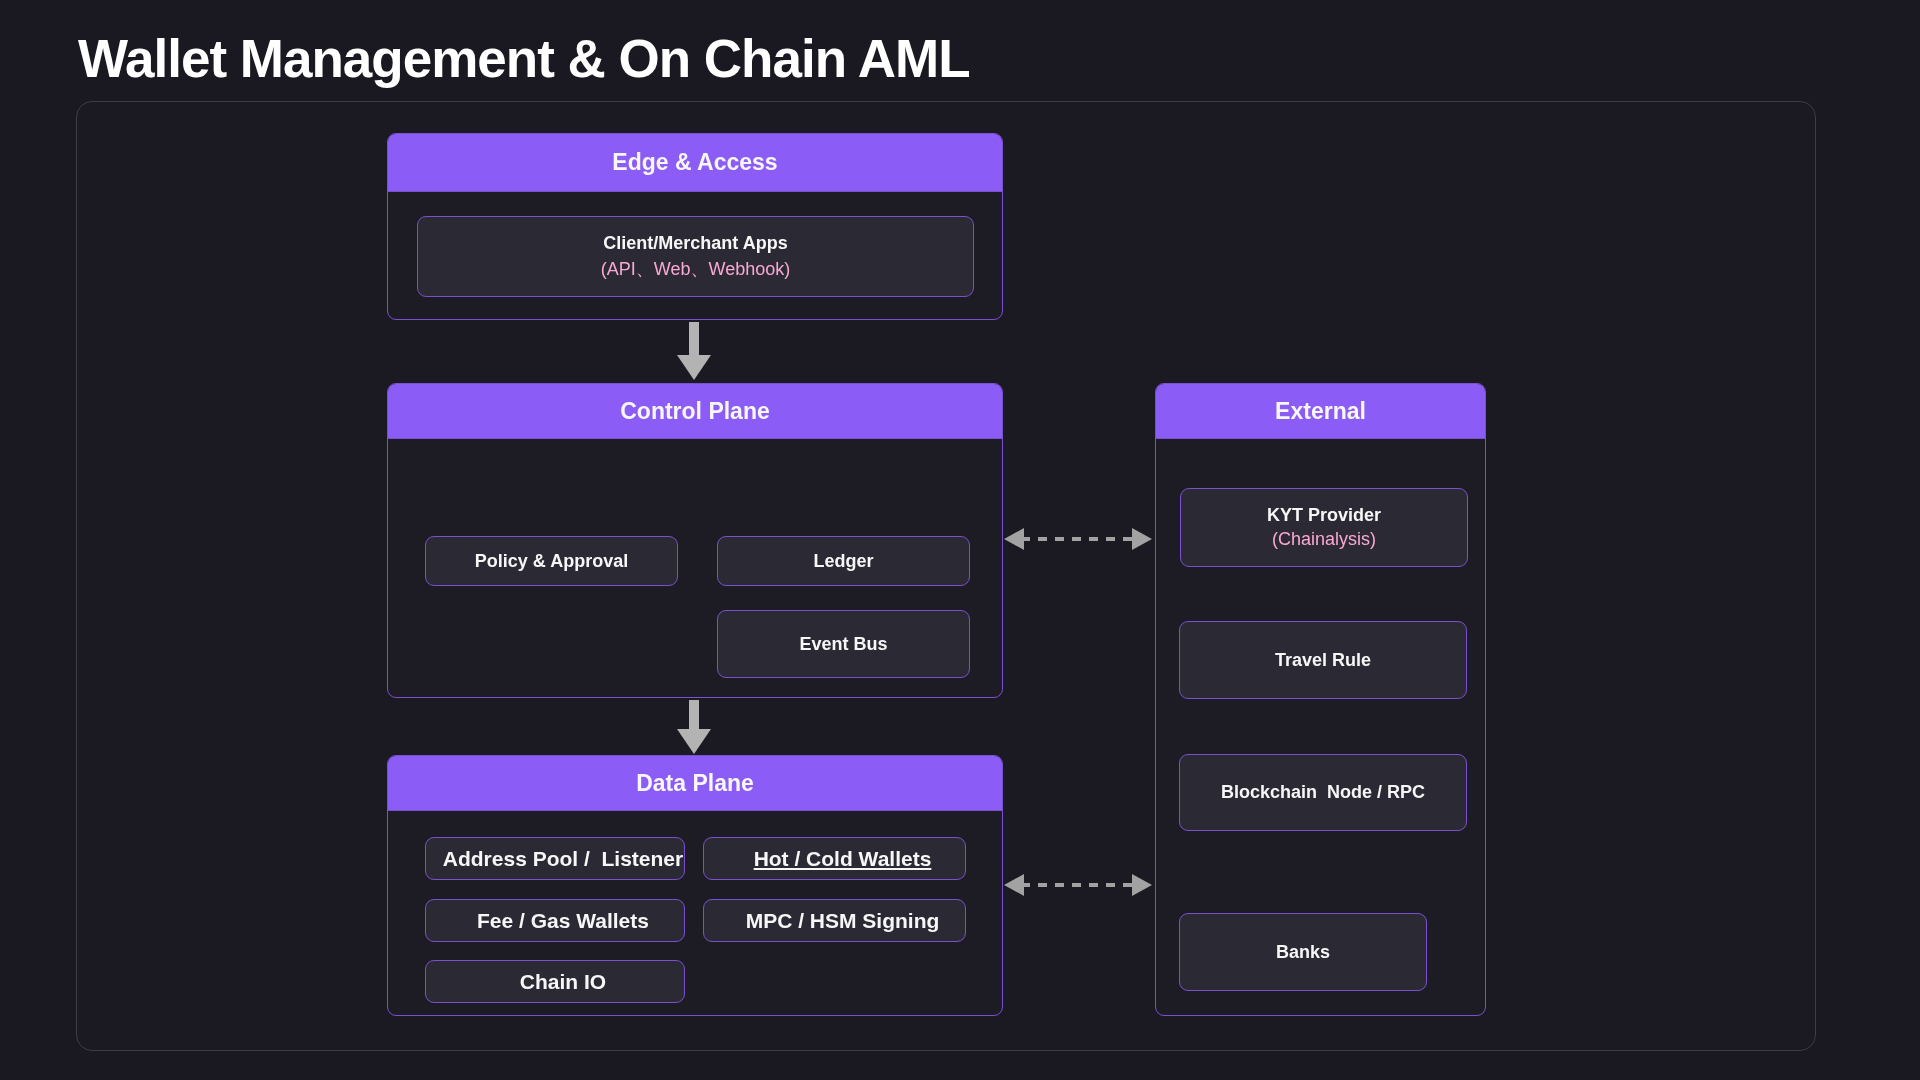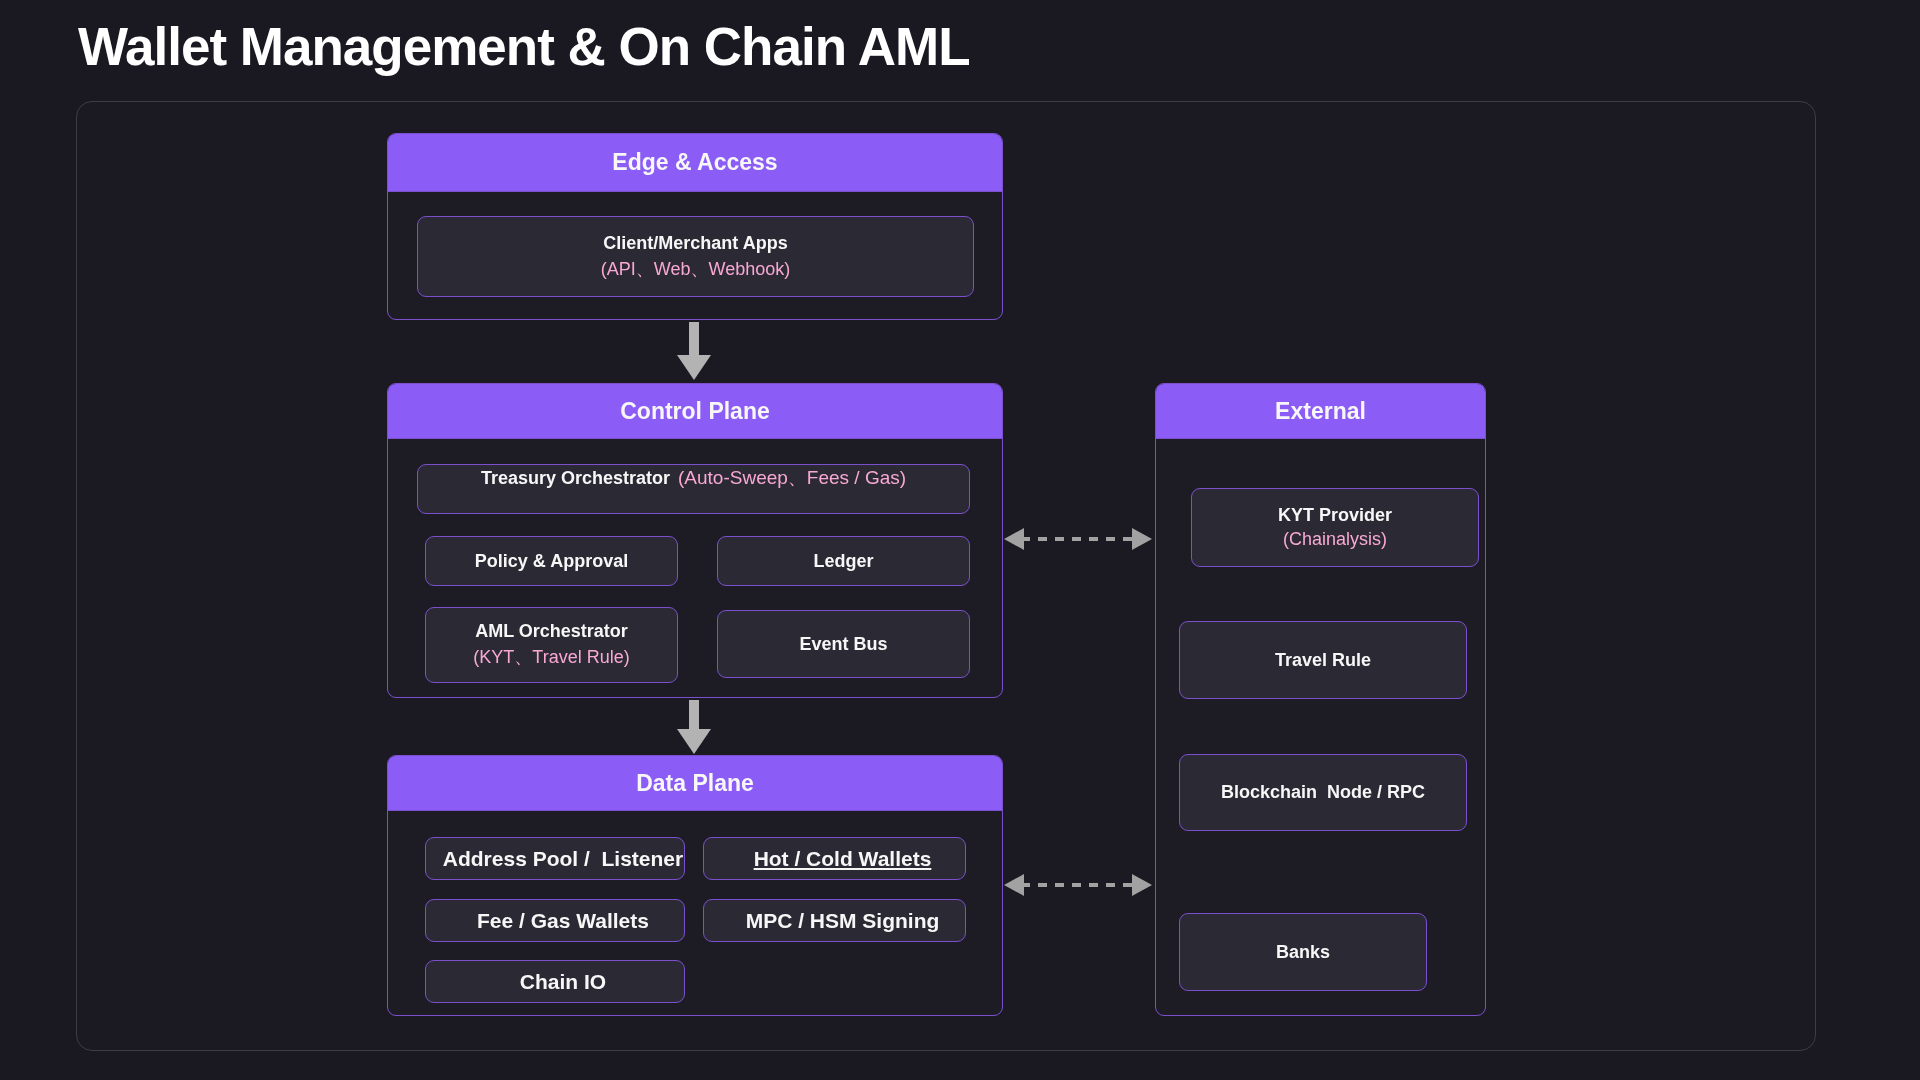--- a/index.html
+++ b/index.html
@@ -1,20 +1,20 @@
 <!DOCTYPE html>
 <html><head>
 <meta charset="utf-8">
 <style>
   * { margin: 0; padding: 0; box-sizing: border-box; }
   html, body { width: 1920px; height: 1080px; background: #1a1921; overflow: hidden; }
   body { font-family: "Liberation Sans", sans-serif; color: #f5f5f5; position: relative; }
 
   .page-title {
-    position: absolute; left: 78px; top: 16px;
+    position: absolute; left: 78px; top: 28px;
     font-size: 53px; font-weight: 800; letter-spacing: -1px; color: #ffffff;
     white-space: pre;
   }
 
   .frame {
     position: absolute; left: 76px; top: 101px; width: 1740px; height: 950px;
     border: 1px solid #3e3d45; border-radius: 16px; background: #1b1a22;
   }
 
   .section {
@@ -80,21 +80,21 @@
   #sec-data .section-header { height: 55px; }
   #node-addresspool { left: 37px;  top: 81px;  width: 260px; height: 43px; }
   #node-hotcold     { left: 315px; top: 81px;  width: 263px; height: 43px; text-decoration: underline; }
   #node-feegas      { left: 37px;  top: 143px; width: 260px; height: 43px; }
   #node-mpchsm      { left: 315px; top: 143px; width: 263px; height: 43px; }
   #node-chainio     { left: 37px;  top: 204px; width: 260px; height: 43px; text-align: right; }
   #sec-data .label { font-size: 21px; margin-left: 16px; }
 
   #sec-external { left: 1155px; top: 383px; width: 331px; height: 633px; }
   #sec-external .section-header { height: 55px; }
-  #node-kyt     { left: 35px; top: 104px; width: 288px; height: 79px; }
+  #node-kyt     { left: 24px; top: 104px; width: 288px; height: 79px; }
   #node-travel  { left: 23px; top: 237px; width: 288px; height: 78px; }
   #node-rpc     { left: 23px; top: 370px; width: 288px; height: 77px; }
   #node-banks   { left: 23px; top: 529px; width: 248px; height: 78px; align-items: center; }
 
   #arrow-edge-control { left: 677px; top: 322px; height: 58px; }
   #arrow-edge-control .stem { height: 33px; }
   #arrow-edge-control .head { top: 33px; }
 
   #arrow-control-data { left: 677px; top: 700px; height: 54px; }
   #arrow-control-data .stem { height: 29px; }
@@ -118,33 +118,25 @@
   </div>
 </div>
 
 <div class="v-arrow" id="arrow-edge-control">
   <div class="stem"></div>
   <div class="head"></div>
 </div>
 
 <div class="section" id="sec-control">
   <div class="section-header">Control Plane</div>
-  <div class="node inline" id="node-treasury">
-    <div class="label">Treasury Orchestrator</div>
-    <div class="sub">(Auto-Sweep、Fees / Gas)</div>
-  </div>
   <div class="node" id="node-policy">
     <div class="label">Policy &amp; Approval</div>
   </div>
   <div class="node" id="node-ledger">
     <div class="label">Ledger</div>
-  </div>
-  <div class="node" id="node-aml">
-    <div class="label">AML Orchestrator</div>
-    <div class="sub">(KYT、Travel Rule)</div>
   </div>
   <div class="node" id="node-eventbus">
     <div class="label">Event Bus</div>
   </div>
 </div>
 
 <div class="v-arrow" id="arrow-control-data">
   <div class="stem"></div>
   <div class="head"></div>
 </div>

